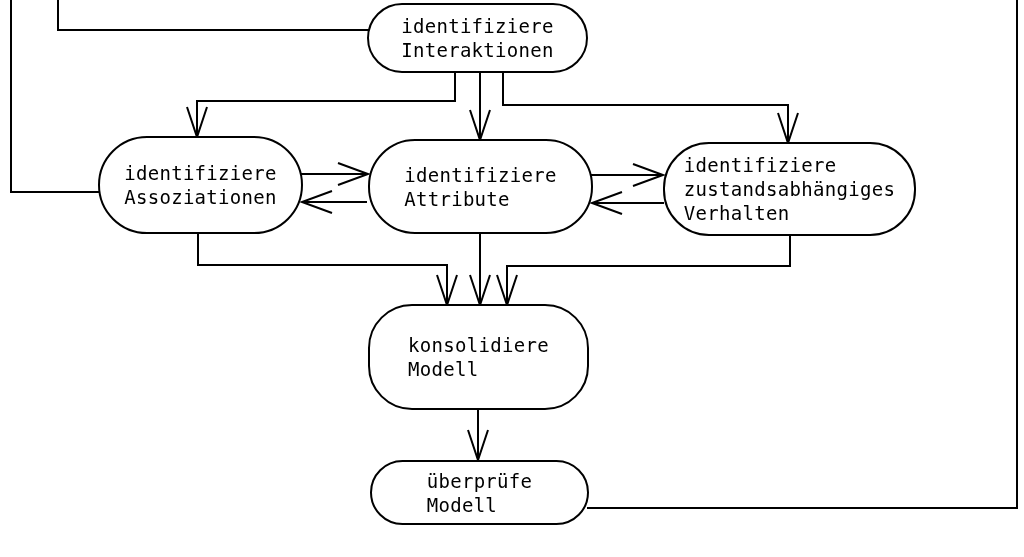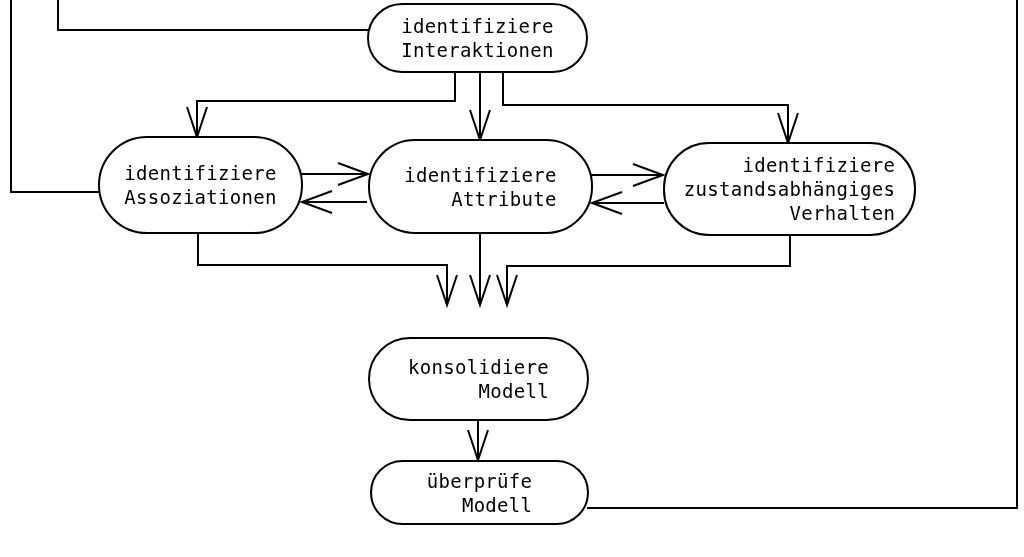--- a/index.html
+++ b/index.html
@@ -30,32 +30,32 @@
   }
   .node {
     position: absolute;
     box-sizing: border-box;
     z-index: 2;
     background: #ffffff;
     border: 2px solid #000000;
     display: flex;
     align-items: center;
     justify-content: center;
-    text-align: right;
+    text-align: left;
     white-space: pre-line;
     color: #000000;
     font-size: 19px;
     line-height: 24px;
     letter-spacing: 0.3px;
   }
   .n1 { left: 367px; top:   3px; width: 221px; height: 70px; border-radius: 35px; }
   .n2 { left:  98px; top: 136px; width: 205px; height: 98px; border-radius: 49px; }
   .n3 { left: 368px; top: 139px; width: 225px; height: 95px; border-radius: 47px; }
   .n4 { left: 663px; top: 142px; width: 253px; height: 94px; border-radius: 46px; }
-  .n5 { left: 368px; top: 304px; width: 221px; height: 84px; border-radius: 44px; margin-top: 33px; }
+  .n5 { left: 368px; top: 304px; width: 221px; height: 106px; border-radius: 44px; }
   .n6 { left: 370px; top: 460px; width: 219px; height: 65px; border-radius: 44px; }
 </style>
 </head>
 <body>
 
 <div id="stage">
 
   <svg id="connectors" width="1024" height="557" viewBox="0 0 1024 557">
 
     <path d="M11 0 V192 H100"></path>

